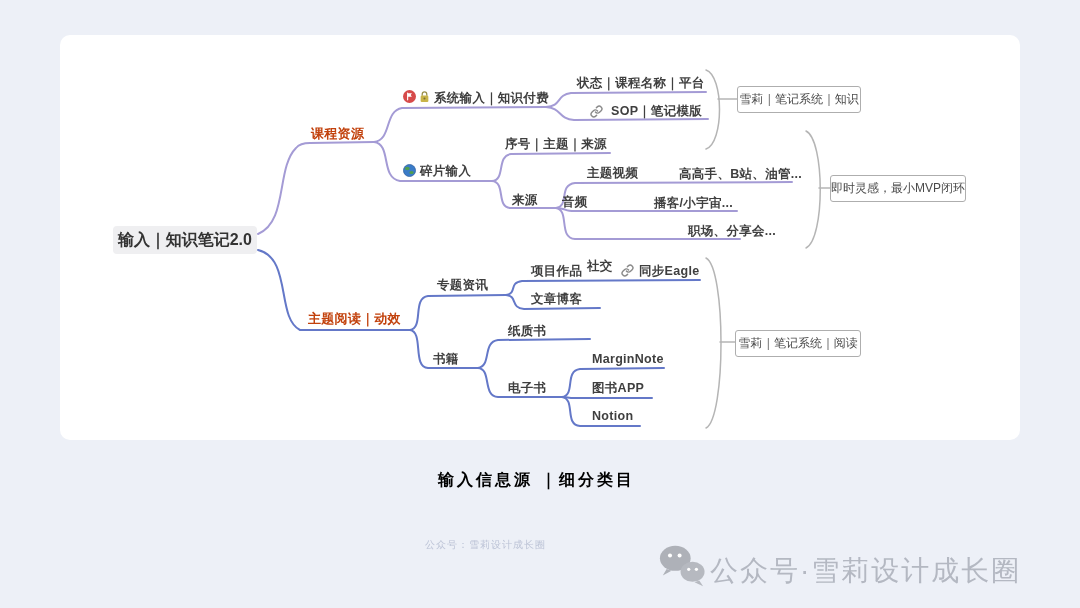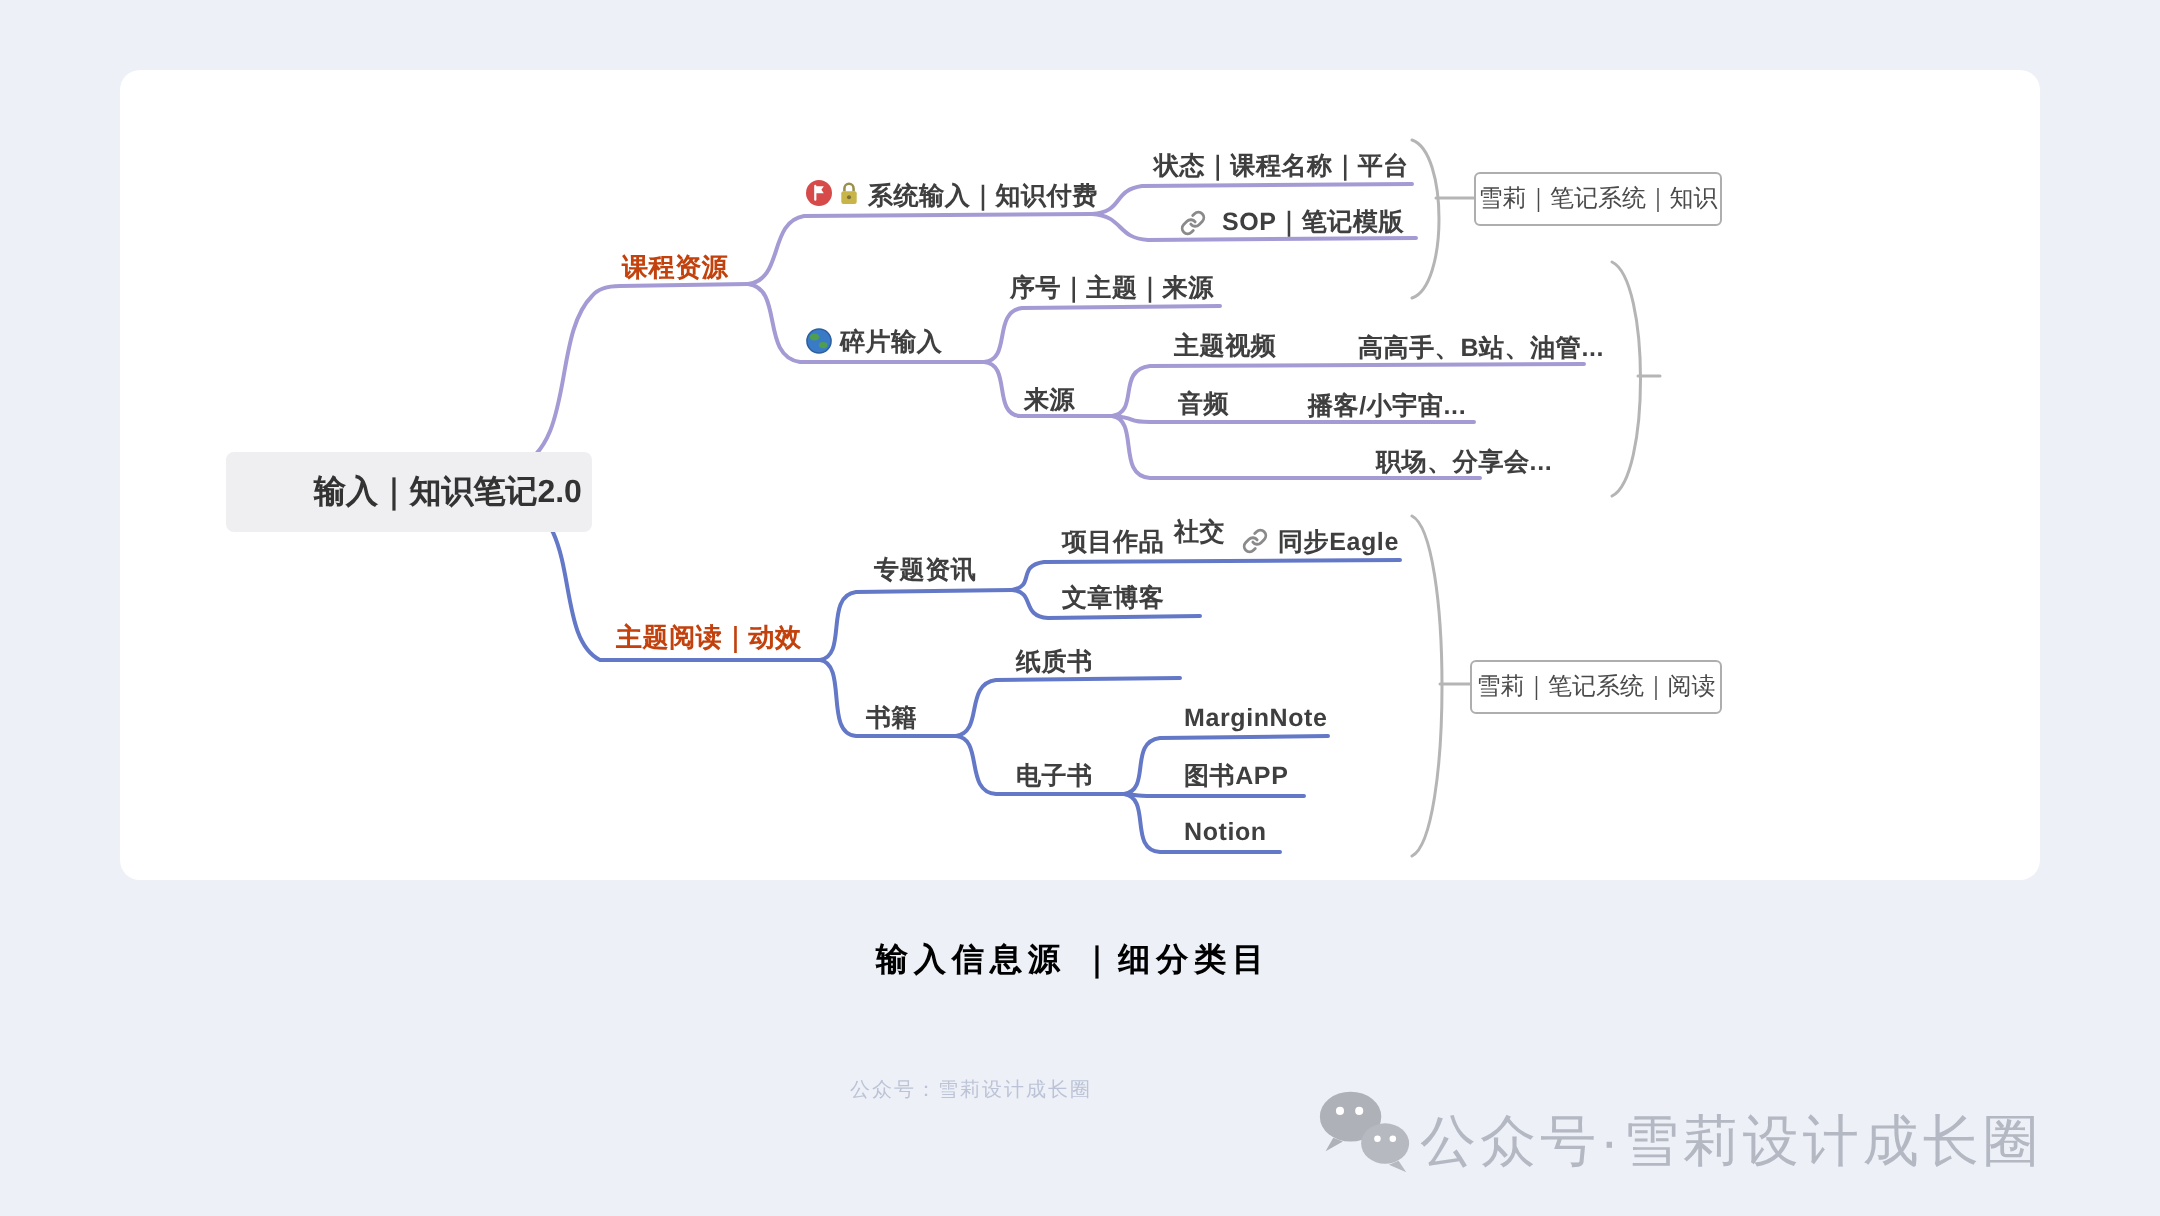--- a/index.html
+++ b/index.html
@@ -2,21 +2,21 @@
 <html><head>
 <meta charset="utf-8">
 <style>
   html,body{margin:0;padding:0;}
   body{font-family:"Liberation Sans","DejaVu Sans",sans-serif;}
   #stage{position:relative;width:1080px;height:608px;background:#edf0f7;overflow:hidden;}
   #canvas{position:absolute;left:60px;top:35px;width:960px;height:405px;background:#ffffff;border-radius:10px;}
   #wires{position:absolute;left:0;top:0;width:1080px;height:608px;pointer-events:none;}
   .nlabel{position:absolute;font-size:12.5px;font-weight:600;color:#3f3f3f;white-space:nowrap;line-height:15px;letter-spacing:0.3px;}
   .branch{font-size:13px;font-weight:700;color:#c2410c;}
-  .root-box{position:absolute;left:113px;top:226px;width:144px;height:40px;background:#efeff1;border-radius:4px;display:flex;align-items:center;justify-content:center;font-size:16px;font-weight:700;color:#333;white-space:nowrap;padding-left:39px;}
+  .root-box{position:absolute;left:113px;top:226px;width:144px;height:28px;background:#efeff1;border-radius:4px;display:flex;align-items:center;justify-content:center;font-size:16px;font-weight:700;color:#333;white-space:nowrap;}
   .sum-box{position:absolute;background:#fff;border:1px solid #aeaeae;border-radius:3px;display:flex;align-items:center;justify-content:center;font-size:12px;font-weight:500;color:#4a4a4a;white-space:nowrap;}
   .icon{position:absolute;display:block;}
   .caption-sub{position:absolute;left:438px;top:470px;font-size:16px;font-weight:700;letter-spacing:3px;color:#000000;white-space:nowrap;}
   .caption-acct{position:absolute;left:425px;top:538px;font-size:10px;letter-spacing:1px;color:#bcc3d6;white-space:nowrap;}
   .watermark{position:absolute;left:710px;top:552px;font-size:28px;font-weight:500;letter-spacing:2px;color:#b4b8c2;white-space:nowrap;}
 </style>
 </head>
 <body>
 
 <div id="stage">
@@ -94,26 +94,27 @@
     <ellipse cx="9.2" cy="9.2" rx="2.3" ry="1.7" fill="#4f9e4f"></ellipse>
     <circle cx="7" cy="7" r="6.5" fill="none" stroke="#2c5f9e" stroke-width="0.8"></circle>
   </svg>
   <span class="nlabel" style="left:420px;top:164px;">碎片输入</span>
 
   <span class="nlabel" style="left:512px;top:193px;">来源</span>
 
   <span class="nlabel" style="left:587px;top:166px;">主题视频</span>
   <span class="nlabel" style="left:679px;top:167px;text-align:center;">高高手、B站、油管...</span>
 
-  <span class="nlabel" style="left:589px;top:195px;text-align:center;">音频</span>
+  <span class="nlabel" style="left:562px;top:195px;text-align:center;">音频</span>
   <span class="nlabel" style="left:654px;top:196px;">播客/小宇宙...</span>
 
   <span class="nlabel" style="left:587px;top:223px;margin-top:36px;">社交</span>
   <span class="nlabel" style="left:648px;top:224px;padding-left:40px;">职场、分享会...</span>
 
+  <div class="sum-box" style="left:830px;top:175px;width:134px;height:25px;">即时灵感，最小MVP闭环</div>
 
   <span class="nlabel branch" style="left:308px;top:311px;">主题阅读｜动效</span>
 
   <span class="nlabel" style="left:437px;top:278px;">专题资讯</span>
 
   <span class="nlabel" style="left:531px;top:264px;">项目作品</span>
   <svg class="icon" style="left:621px;top:264px;" width="13" height="13" viewBox="0 0 24 24" fill="none" stroke="#8a8a8a" stroke-width="2.6" stroke-linecap="round" stroke-linejoin="round">
     <path d="M10 13a5 5 0 0 0 7.54.54l3-3a5 5 0 0 0-7.07-7.07l-1.72 1.71"></path>
     <path d="M14 11a5 5 0 0 0-7.54-.54l-3 3a5 5 0 0 0 7.07 7.07l1.71-1.71"></path>
   </svg>

